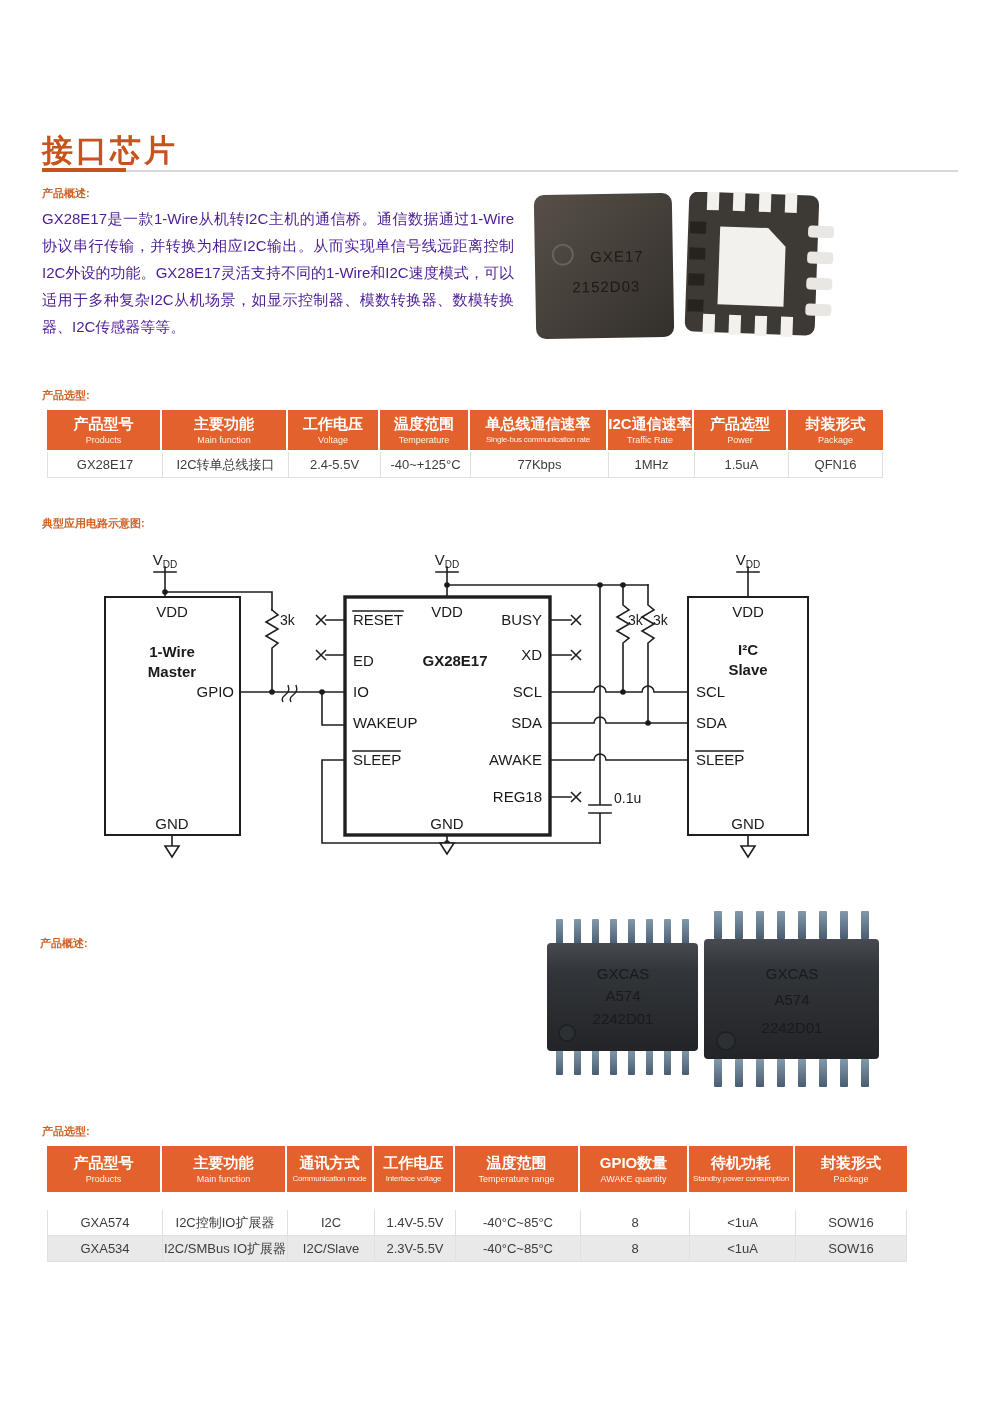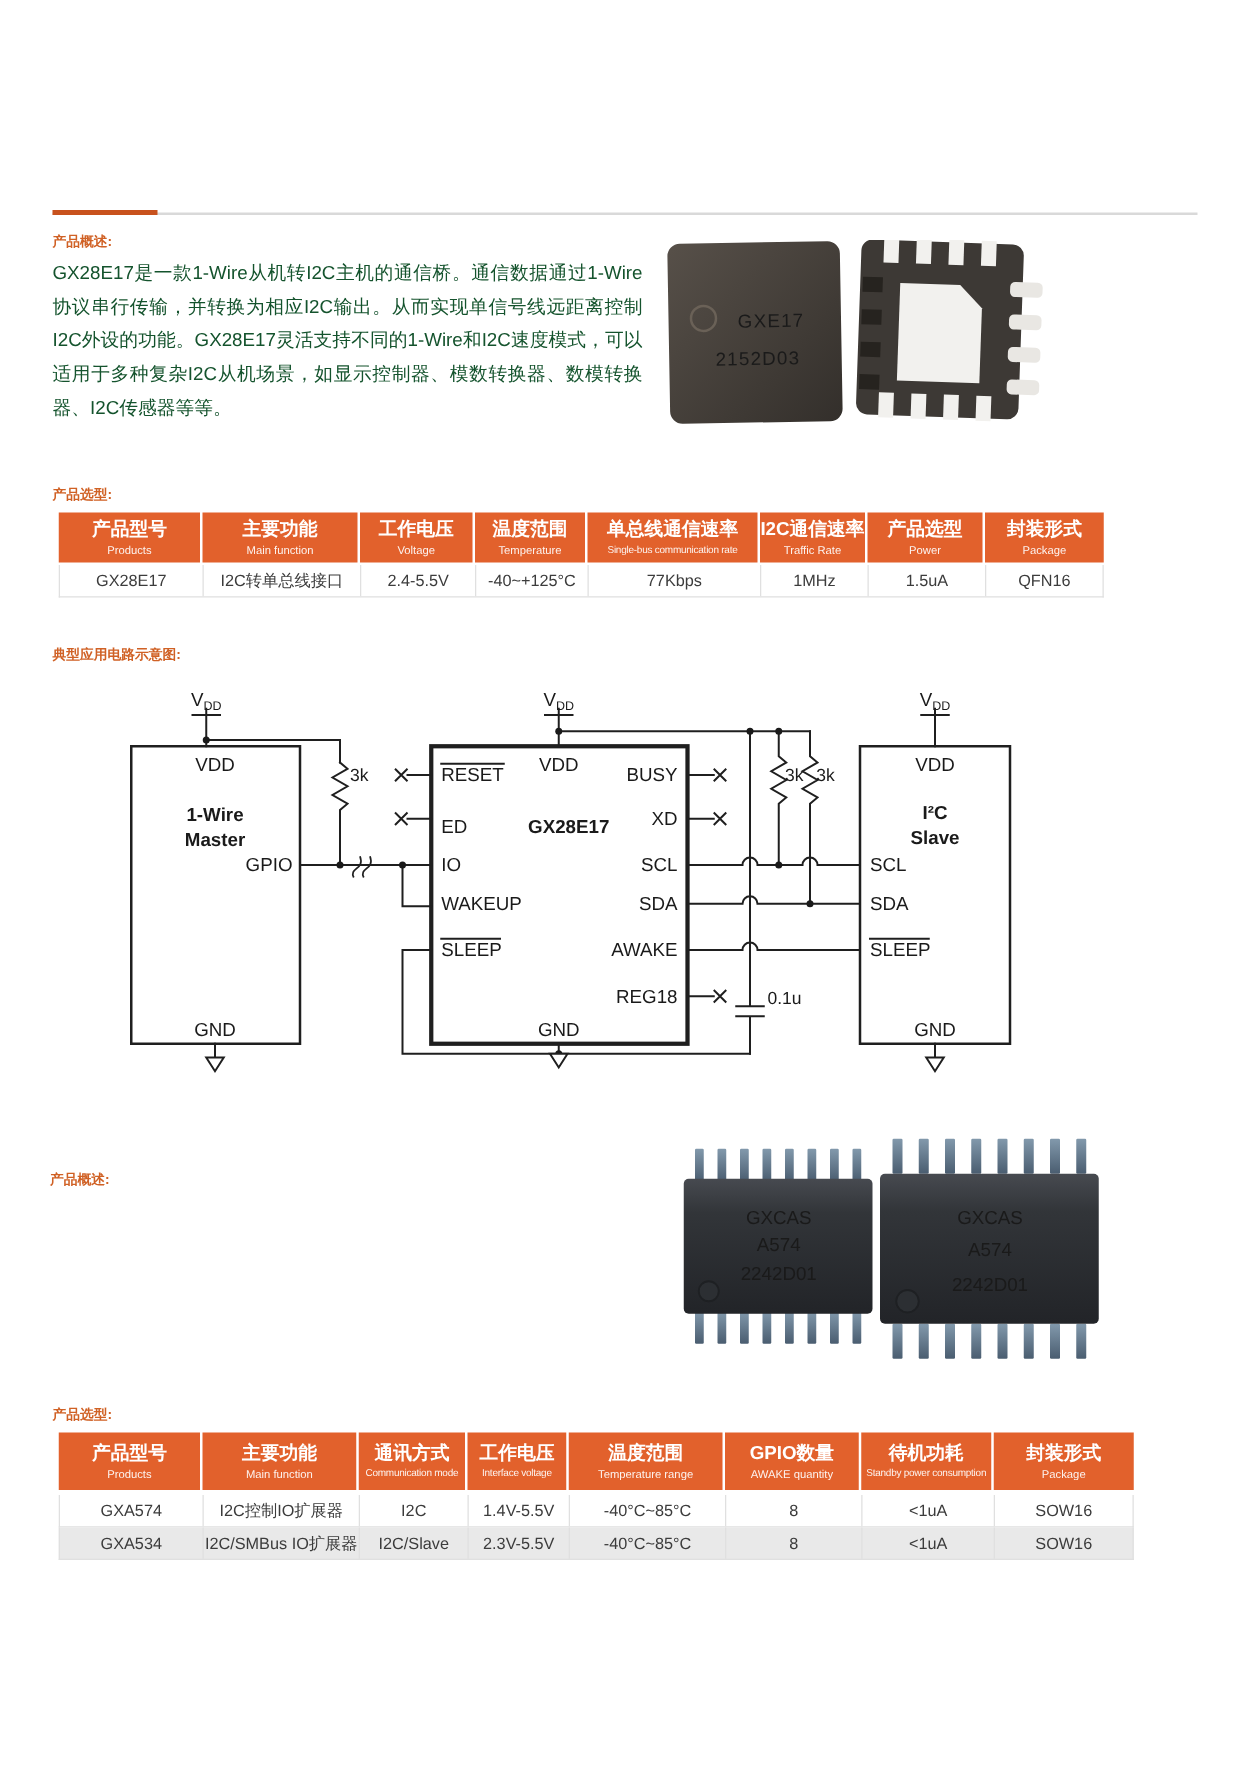--- a/index.html
+++ b/index.html
@@ -5,21 +5,21 @@
   html,body{margin:0;padding:0;background:#fff;}
   .page{position:relative;width:1000px;height:1426px;background:#ffffff;overflow:hidden;
         font-family:"Liberation Sans",sans-serif;color:#3f3f3f;}
   .abs{position:absolute;}
   
   .page-title{font-size:31px;font-weight:bold;color:#c8521d;letter-spacing:3px;}
   .rule-gray{height:2px;background:#d9d9d9;}
   .rule-orange{height:4px;background:#c8521d;}
   
   .sec-head{font-size:11px;font-weight:bold;color:#d06125;}
-  .para{font-size:15px;line-height:27px;color:#14532d;text-align:justify;}
+  .para{font-size:15px;line-height:27px;color:#4c1d95;text-align:justify;}
   
   .thead{display:grid;column-gap:2px;}
   .th{background:#e2612c;color:#fff;text-align:center;display:flex;flex-direction:column;
       align-items:center;justify-content:center;}
   .th .zh{font-size:15px;font-weight:bold;line-height:17px;}
   .th .en{font-size:9px;line-height:12px;opacity:.92;margin-top:2px;white-space:nowrap;}
   .th.small-en .en{font-size:8px;letter-spacing:-0.2px;}
   .trow{display:grid;border:1px solid #e0e0e0;border-top:none;background:#fff;}
   .trow.alt{background:#e9e9e9;}
   .td{font-size:13px;color:#3c3c3c;text-align:center;line-height:25px;height:25px;
@@ -32,20 +32,21 @@
   svg .wire{stroke:#1f1f1f;stroke-width:1.6;fill:none;stroke-linecap:square;}
   svg .blk{stroke:#1f1f1f;fill:none;}
   
   .chipwrap{position:absolute;}
 </style>
 </head>
 <body>
 
 <div class="page">
 
+  <div class="abs page-title" style="left:42px;top:130px;">接口芯片</div>
   <div class="abs rule-gray" style="left:42px;top:170px;width:916px;"></div>
   <div class="abs rule-orange" style="left:42px;top:168px;width:84px;"></div>
 
   <div class="abs sec-head" style="left:42px;top:186px;">产品概述:</div>
   <div class="abs para" style="left:42px;top:205px;width:472px;">GX28E17是一款1-Wire从机转I2C主机的通信桥。通信数据通过1-Wire协议串行传输，并转换为相应I2C输出。从而实现单信号线远距离控制I2C外设的功能。GX28E17灵活支持不同的1-Wire和I2C速度模式，可以适用于多种复杂I2C从机场景，如显示控制器、模数转换器、数模转换器、I2C传感器等等。</div>
 
   <div class="chipwrap" style="left:525px;top:182px;width:450px;height:170px;text-align:right;">
     <svg class="abs" style="left:8px;top:8px;" width="142" height="152" viewBox="0 0 142 152">
       <defs>
         <linearGradient id="qfnG1" x1="0" y1="0" x2="1" y2="1">
@@ -357,21 +358,21 @@
         </div>
       <div class="th small-en">
           <div class="zh">待机功耗</div>
           <div class="en">Standby power consumption</div>
         </div>
       <div class="th">
           <div class="zh">封装形式</div>
           <div class="en">Package</div>
         </div>
     </div>
-    <div class="trow" style="grid-template-columns:115px 125px 87px 81px 125px 109px 106px 110px;margin-top:4px;">
+    <div class="trow" style="grid-template-columns:115px 125px 87px 81px 125px 109px 106px 110px;margin-top:18px;">
       <div class="td">GXA574</div>
       <div class="td">I2C控制IO扩展器</div>
       <div class="td">I2C</div>
       <div class="td">1.4V-5.5V</div>
       <div class="td">-40°C~85°C</div>
       <div class="td">8</div>
       <div class="td">&lt;1uA</div>
       <div class="td">SOW16</div>
     </div>
     <div class="trow alt" style="grid-template-columns:115px 125px 87px 81px 125px 109px 106px 110px;">

